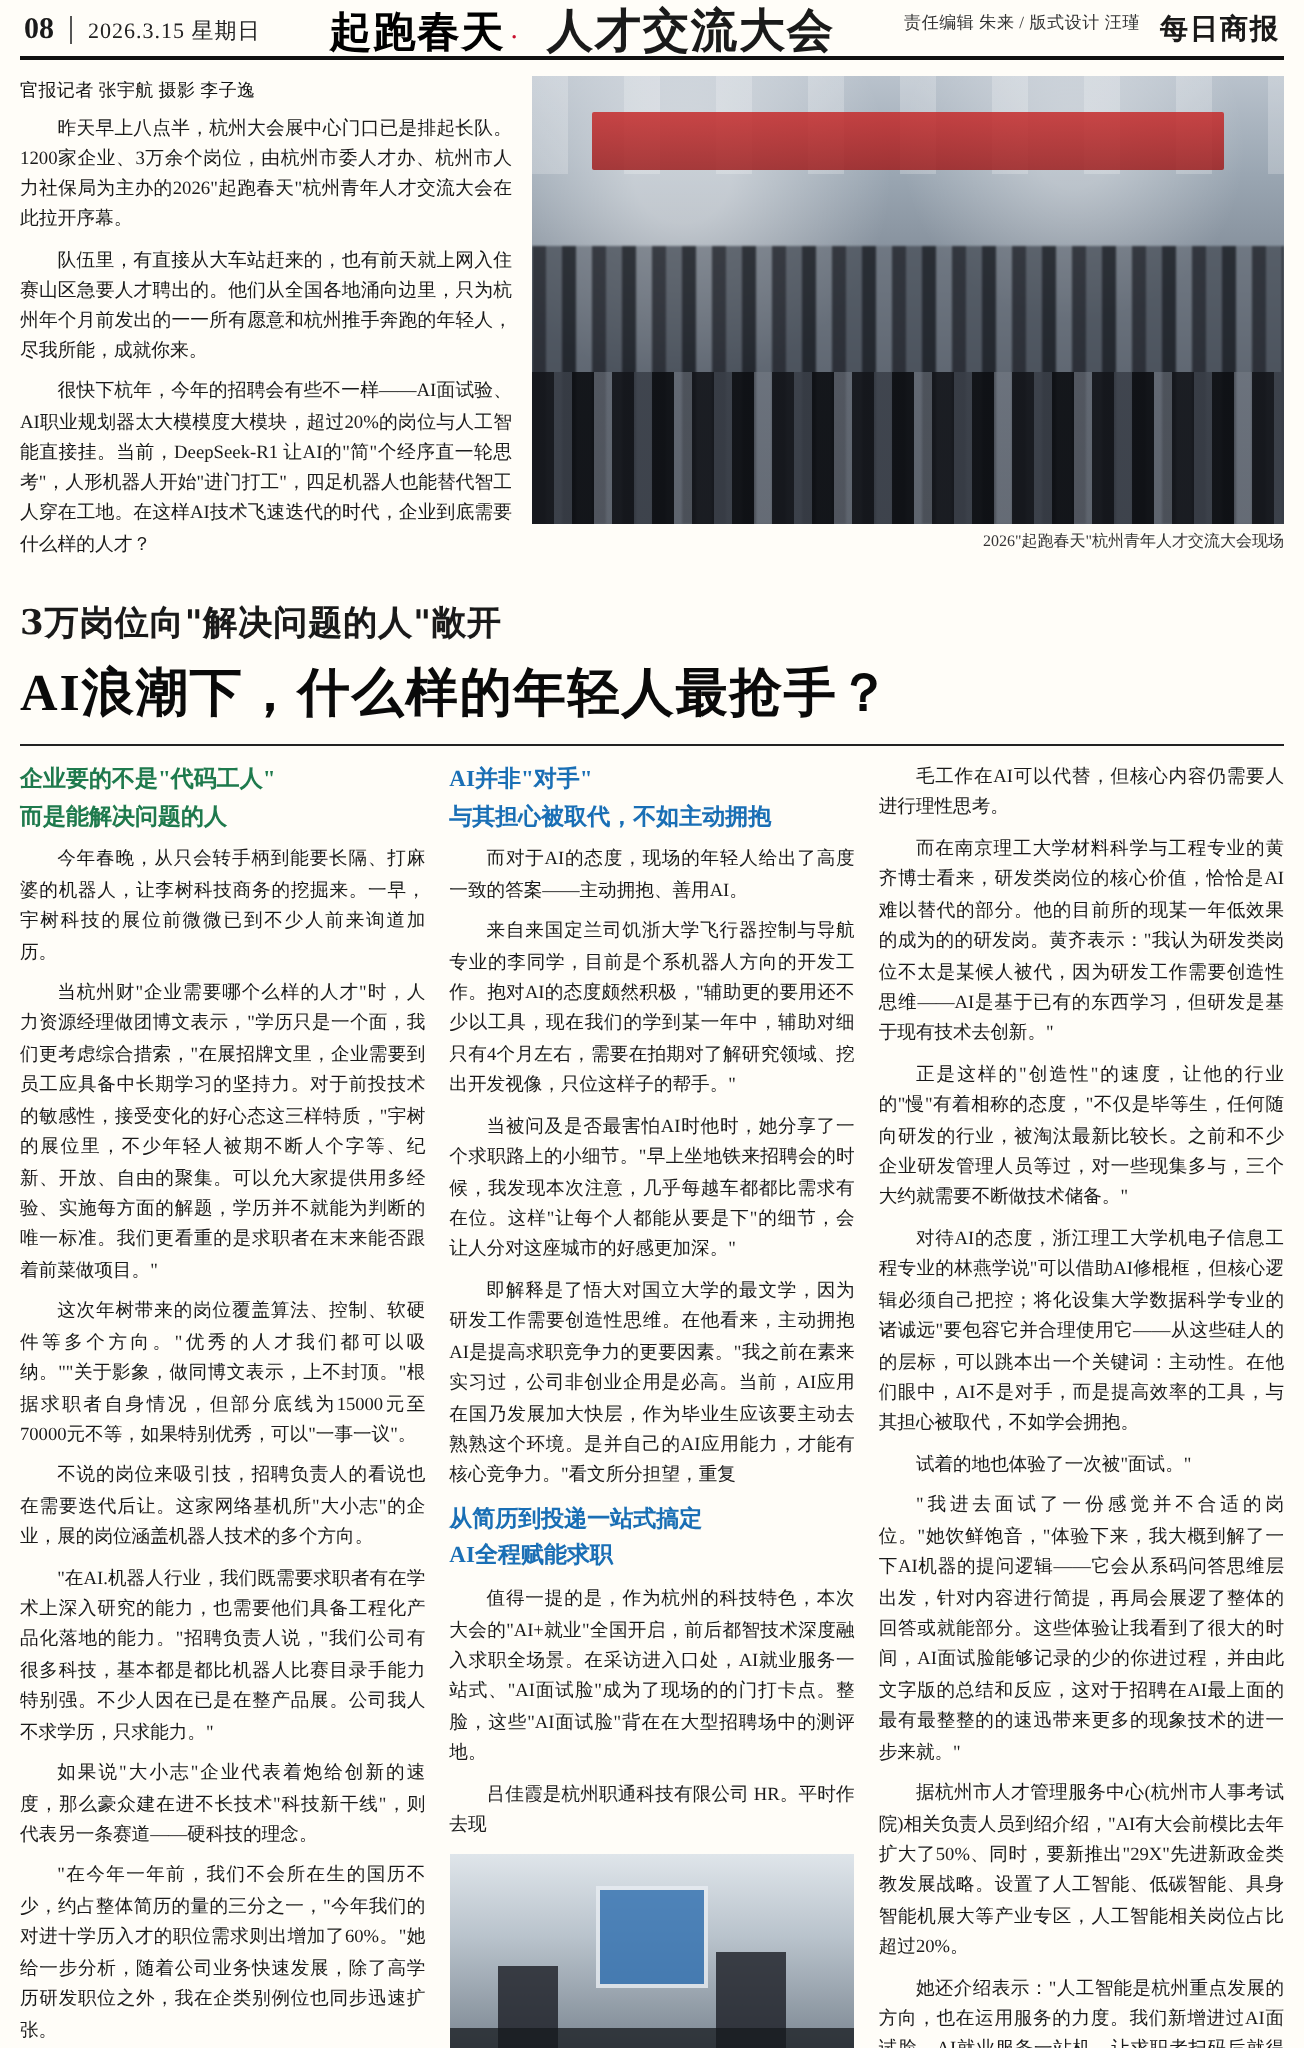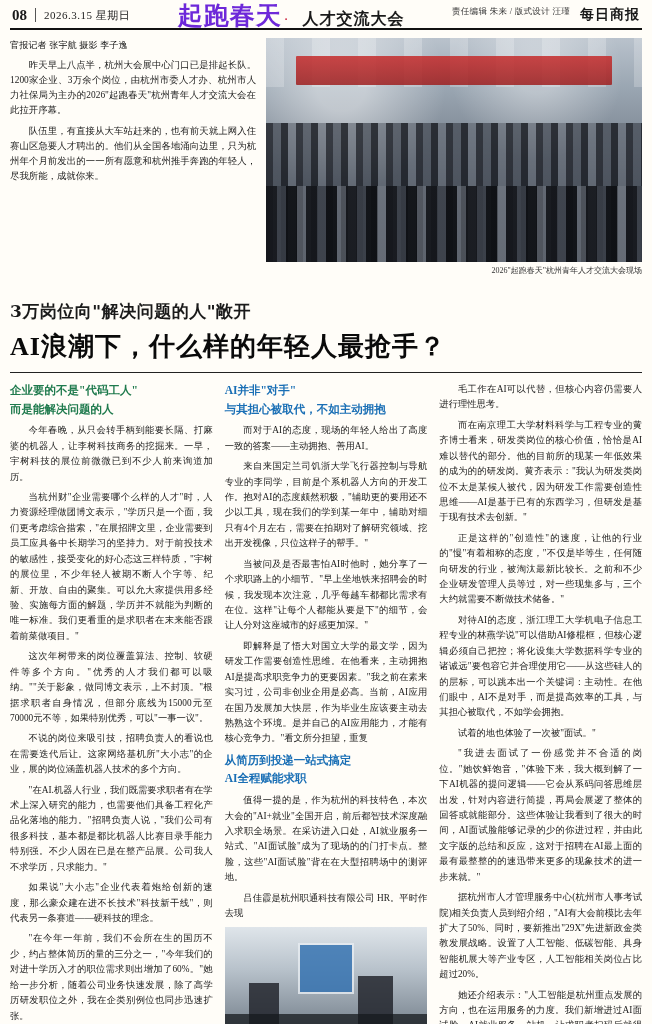--- a/index.html
+++ b/index.html
@@ -18,25 +18,25 @@
     padding:6px 2px 4px 2px;
     border-bottom:2px solid #111;
     height:30px;box-sizing:border-box;gap:28px;
   }
   .mh-left{display:flex;align-items:center;gap:8px;font-size:11px;}
   .mh-pagenum{font-size:15px;font-weight:bold;letter-spacing:0;}
   .mh-sep{width:1px;height:14px;background:#555;display:inline-block;}
   .mh-date{font-size:11px;color:#222;letter-spacing:0.5px;}
   .mh-center{display:flex;align-items:baseline;gap:2px;}
   .mh-title-red{
-    color:#6d28d9;font-weight:bold;font-size:25px;
+    color:#000000;font-weight:bold;font-size:21px;
     font-family:Liberation Sans, sans-serif;letter-spacing:1px;
   }
   .mh-title-dot{color:#c8102e;font-size:14px;}
-  .mh-title-black{font-weight:bold;font-size:16px;letter-spacing:1px;font-family:"DejaVu Serif",serif;margin-left:12px;}
+  .mh-title-black{font-weight:bold;font-size:23px;letter-spacing:1px;font-family:"DejaVu Serif",serif;margin-left:12px;}
   .mh-right{display:flex;align-items:flex-start;gap:10px;}
   .mh-credits{font-size:8.5px;color:#333;letter-spacing:0.3px;}
   .mh-brand{font-size:14px;font-weight:bold;letter-spacing:1px;}
 
   
   .top-wrap{display:flex;gap:10px;margin-top:8px;height:252px;}
   .top-text{width:246px;font-size:9.4px;line-height:1.62;text-align:justify;}
   .byline{font-size:9px;color:#111;margin-bottom:5px;letter-spacing:0.2px;}
   .top-text p{margin:0 0 5px 0;text-indent:2em;}
   .top-photo{flex:1;position:relative;}
@@ -110,20 +110,21 @@
       <span class="mh-credits">责任编辑 朱来 / 版式设计 汪瑾</span>
       <span class="mh-brand">每日商报</span>
     </div>
   </div>
 
   <div class="top-wrap">
     <div class="top-text">
       <div class="byline">官报记者 张宇航 摄影 李子逸</div>
       <p>昨天早上八点半，杭州大会展中心门口已是排起长队。1200家企业、3万余个岗位，由杭州市委人才办、杭州市人力社保局为主办的2026"起跑春天"杭州青年人才交流大会在此拉开序幕。</p>
       <p>队伍里，有直接从大车站赶来的，也有前天就上网入住赛山区急要人才聘出的。他们从全国各地涌向边里，只为杭州年个月前发出的一一所有愿意和杭州推手奔跑的年轻人，尽我所能，成就你来。</p>
+      <p>很快下杭年，今年的招聘会有些不一样——AI面试验、AI职业规划器太大模模度大模块，超过20%的岗位与人工智能直接挂。当前，DeepSeek-R1 让AI的"简"个经序直一轮思考"，人形机器人开始"进门打工"，四足机器人也能替代智工人穿在工地。在这样AI技术飞速迭代的时代，企业到底需要什么样的人才？</p>
     </div>
     <div class="top-photo">
       <div class="photo">
         <div class="hall-lights"></div>
         <div class="banner"></div>
         <div class="crowd"></div>
         <div class="crowd2"></div>
       </div>
       <div class="photo-cap">2026"起跑春天"杭州青年人才交流大会现场</div>
     </div>

